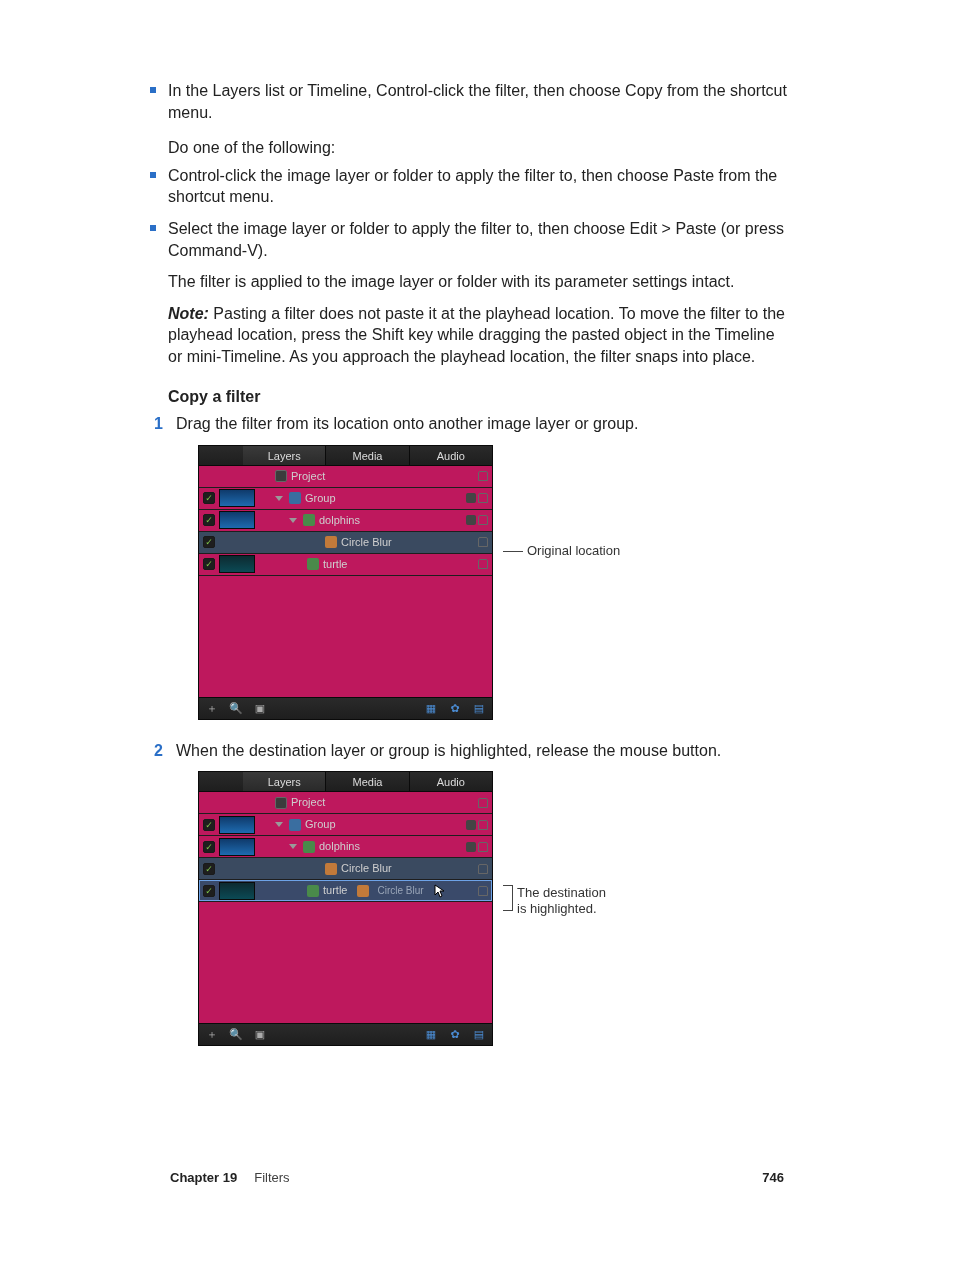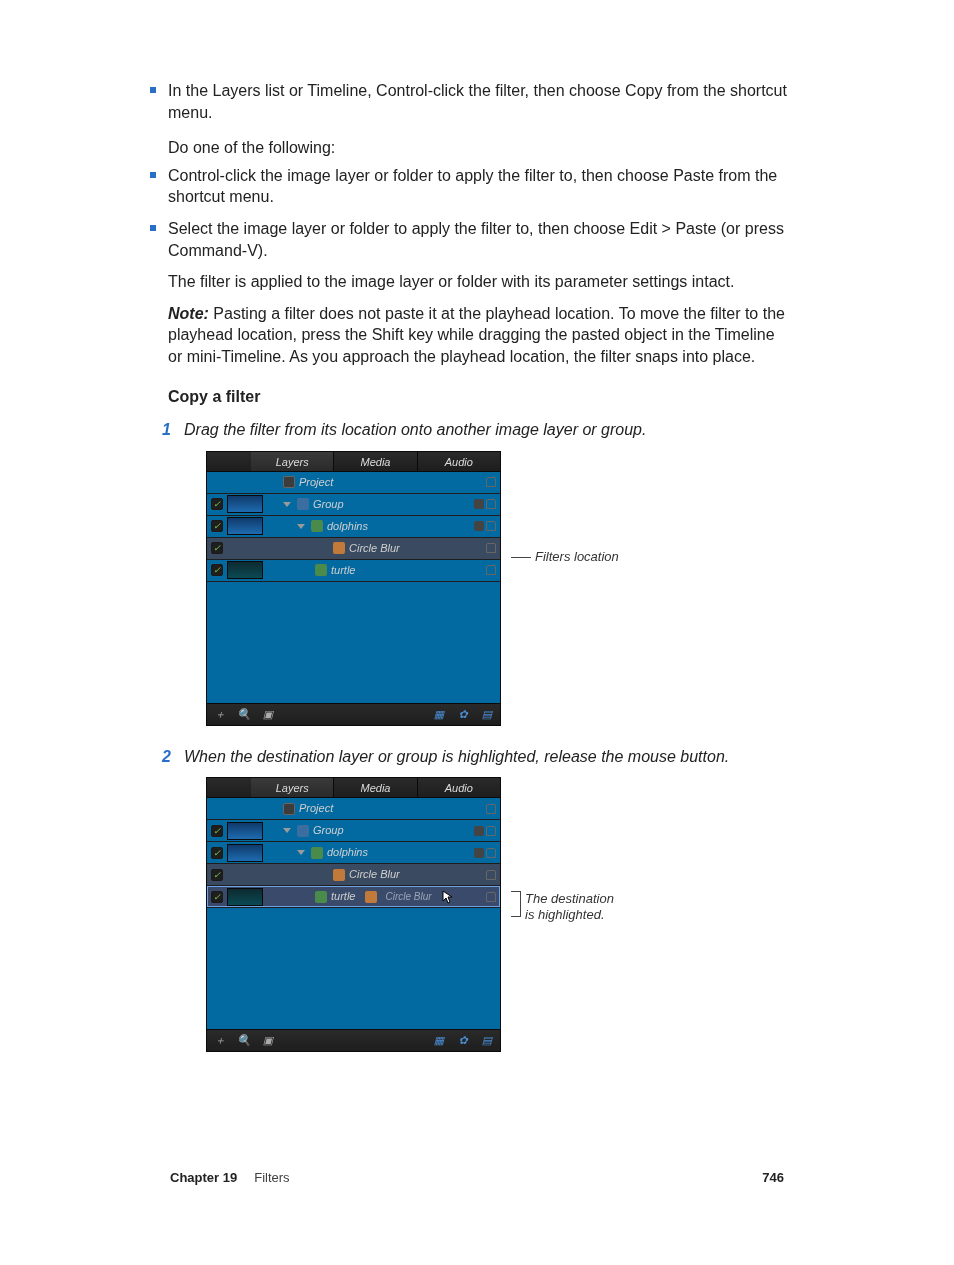--- a/index.html
+++ b/index.html
@@ -22,21 +22,21 @@
   ul.bullets > li { position: relative; padding-left: 18px; margin-bottom: 10px; }
   ul.bullets > li::before {
     content: "";
     position: absolute;
     left: 0; top: 7px;
     width: 6px; height: 6px;
     background: #2a6fc7;
   }
   .sub { margin-left: 18px; margin-top: 14px; margin-bottom: 6px; }
   .heading { font-weight: 700; }
-  ol.steps { list-style: none; counter-reset: step; padding: 0; margin: 12px; font-style: italic; }
+  ol.steps { list-style: none; counter-reset: step; padding: 0; margin: 4px; }
   ol.steps > li { counter-increment: step; position: relative; padding-left: 22px; margin-bottom: 8px; }
   ol.steps > li::before {
     content: counter(step);
     position: absolute; left: 0; top: 0;
     font-weight: 700; color: #2a6fc7;
   }
   .figure-wrap {
     display: flex;
     align-items: flex-start;
     gap: 10px;
@@ -63,21 +63,21 @@
   .tab {
     flex: 1;
     text-align: center;
     line-height: 20px;
     font-size: 11px;
     border-right: 1px solid #0a0a0a;
     color: #dcdcdc;
   }
   .tab.active { background: linear-gradient(#3a3a3a,#2a2a2a); }
   .tab:last-child { border-right: none; }
-  .rows { flex: 1; background: #0369a1; overflow: hidden; }
+  .rows { flex: 1; background: #be185d; overflow: hidden; }
   .row {
     display: flex;
     align-items: center;
     height: 22px;
     border-bottom: 1px solid #1e1e1e;
     padding: 0 4px;
     gap: 4px;
   }
   .row.sel { background: #3a4a60; }
   .row.drop { background: #3a4a6a; box-shadow: inset 0 0 0 1px #6ea3e8; }
@@ -266,21 +266,21 @@
             <span class="tool">🔍</span>
             <span class="tool">▣</span>
             <span class="spacer-flex"></span>
             <span class="tool blue">▦</span>
             <span class="tool blue">✿</span>
             <span class="tool blue">▤</span>
           </div>
         </div>
 
         <div class="callout" style="margin-top:98px;">
-          <span class="callout-line"></span><span>Filters location</span>
+          <span class="callout-line"></span><span>Original location</span>
         </div>
 
       </div>
     </li>
 
     <li>
       <span>When the destination layer or group is highlighted, release the mouse button.</span>
 
       <div class="figure-wrap">
 

